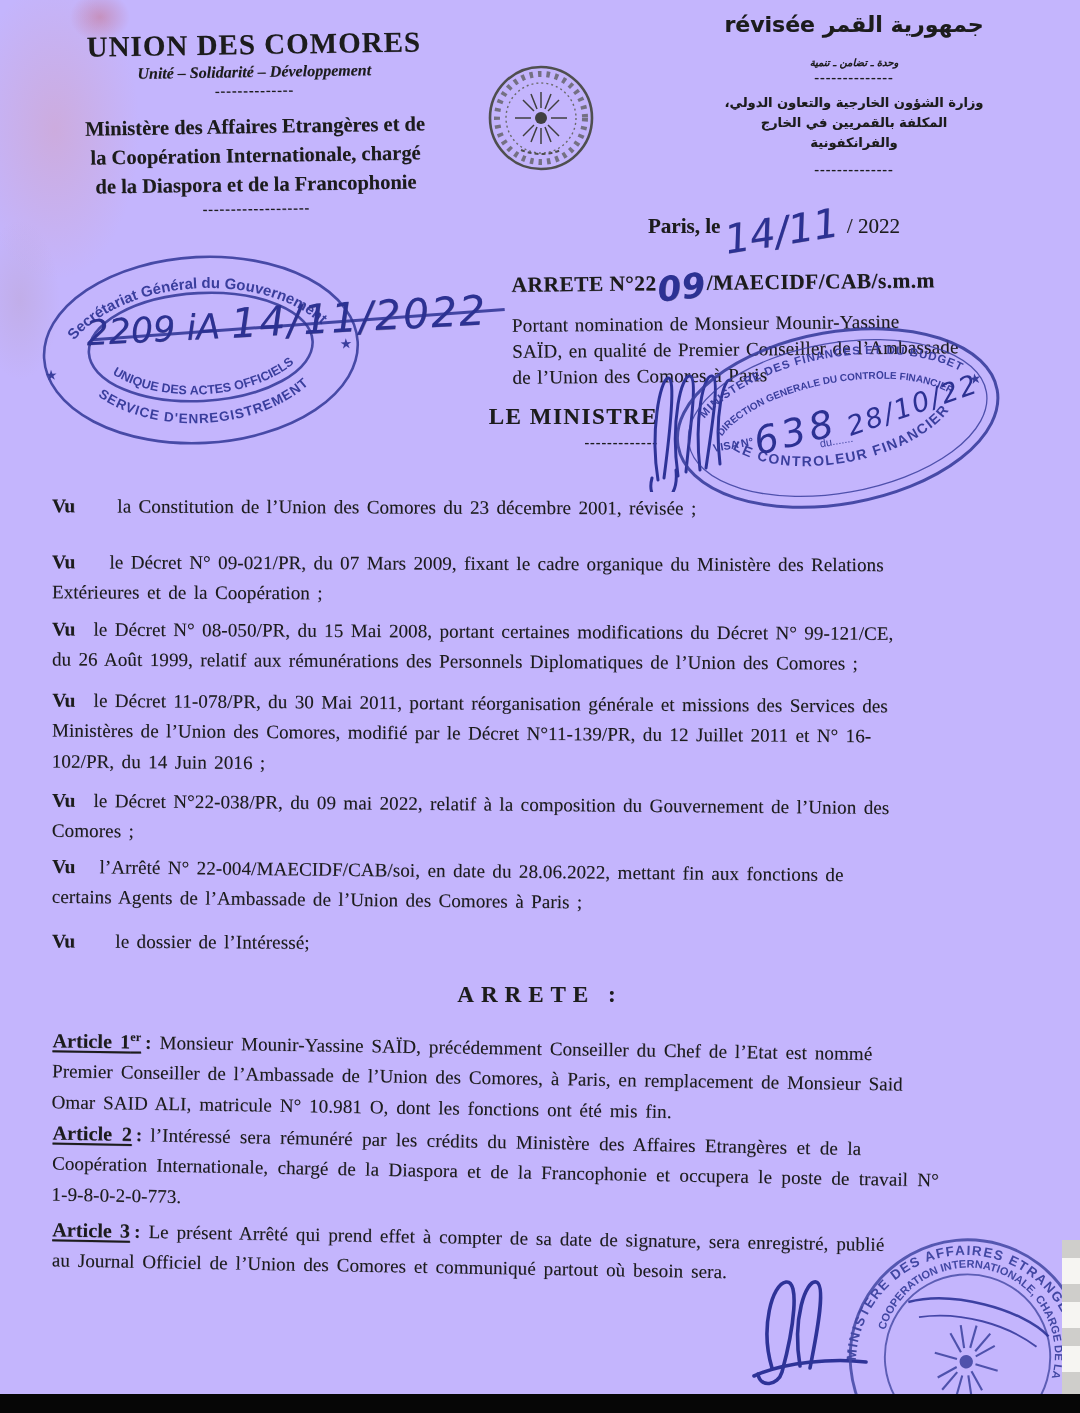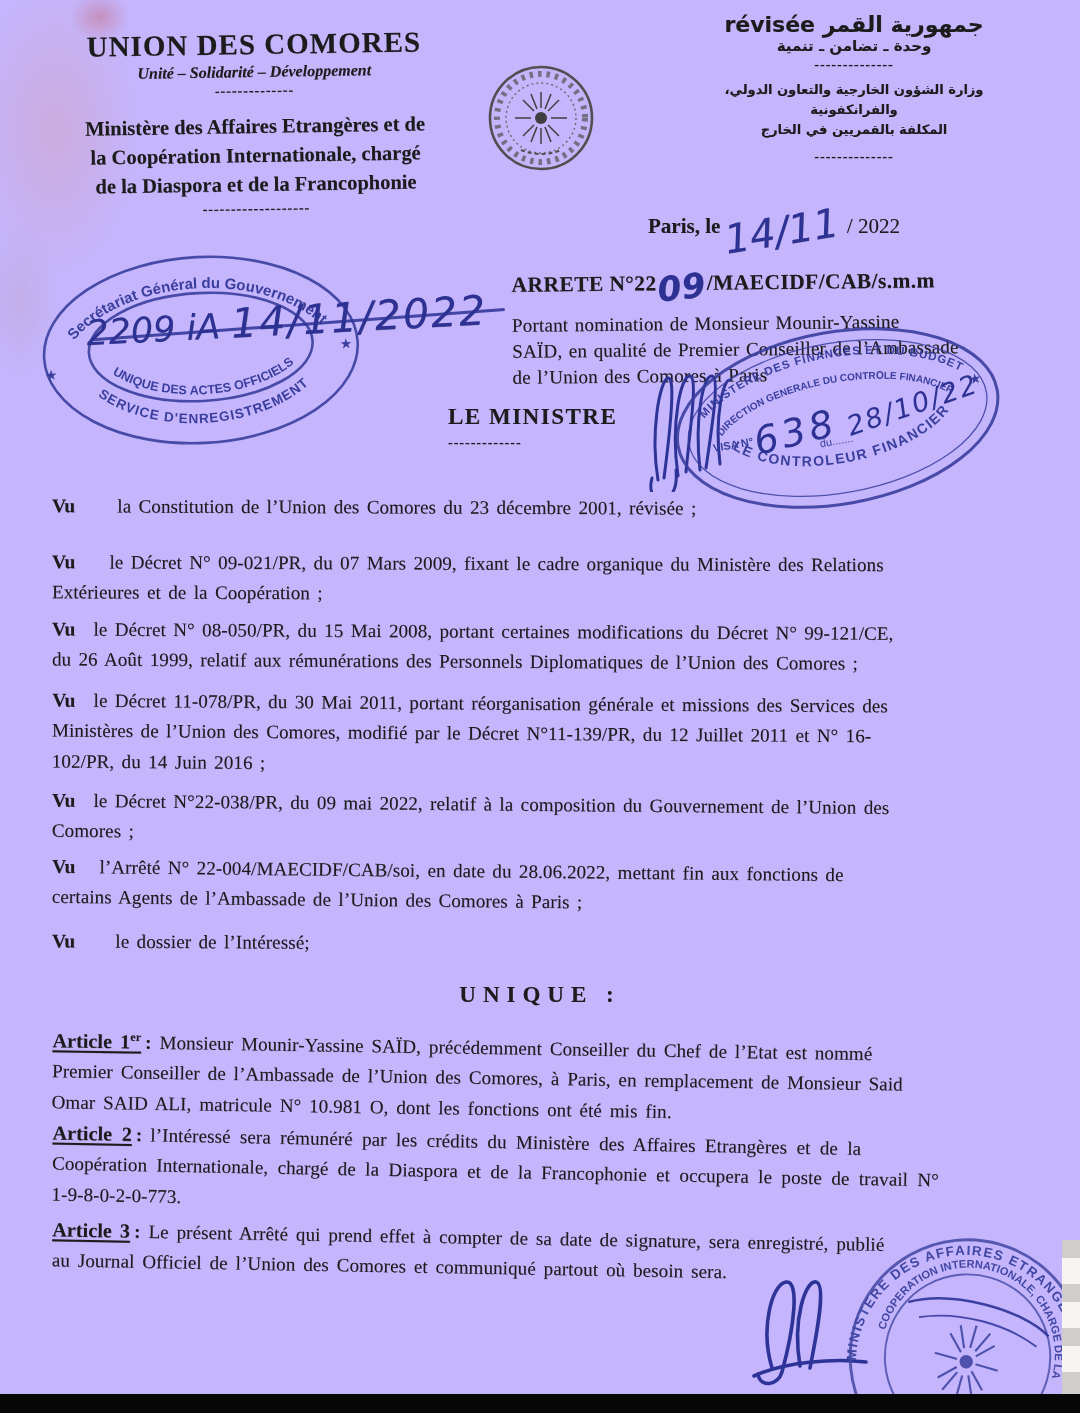--- a/index.html
+++ b/index.html
@@ -12,21 +12,21 @@
   .ink{text-shadow:0.3px 0.3px 0.6px rgba(25,25,25,.35);}
   
   .hdr-left{left:24px;top:28px;width:462px;text-align:center;transform:rotate(-0.9deg);}
   .hdr-title{font-size:29px;font-weight:bold;letter-spacing:1px;}
   .hdr-motto{font-size:16px;font-weight:bold;font-style:italic;margin-top:2px;}
   .dash-div{font-size:14px;font-weight:bold;letter-spacing:1px;line-height:1;margin-top:3px;}
   .hdr-ministry{font-size:20.5px;font-weight:bold;line-height:1.42;margin-top:14px;}
   .hdr-right{left:628px;top:12px;width:452px;text-align:center;direction:rtl;
     font-family:"DejaVu Sans",sans-serif;font-weight:bold;}
   .ar1{font-size:22px;}
-  .ar2{font-size:15px;margin-top:0;}
+  .ar2{font-size:10px;margin-top:20px;font-style:italic;}
   .ar-small{font-size:13px;line-height:1.55;}
   .hdr-right .dash-div{direction:ltr;font-family:"Liberation Serif",serif;}
   
   .seal{left:487px;top:62px;}
   
   .dateline{left:648px;top:208px;width:420px;font-size:21px;white-space:nowrap;}
   .dl-prefix{font-weight:bold;}
   .hw{font-family:"DejaVu Sans",sans-serif;font-style:italic;color:#2c3193;}
   .dl-hw{display:inline-block;font-size:40px;transform:rotate(-9deg);vertical-align:-12px;margin:0 2px 0 4px;}
   
@@ -38,21 +38,21 @@
   .reg-stamp{left:36px;top:250px;transform:rotate(-3deg);}
   .stamp-hw{left:86px;top:296px;width:430px;font-size:35px;white-space:nowrap;transform:rotate(-3deg);}
   .stamp-hw .big{font-size:41px;letter-spacing:2px;}
   .stamp-hw::after{content:"";position:absolute;left:6px;top:56%;width:96%;height:2.5px;
     background:#2c3193;transform:rotate(-1.2deg);opacity:.85;}
   .visa-stamp{left:668px;top:328px;transform:rotate(-10deg);}
   .visa-squiggle{left:642px;top:362px;}
   .min-stamp{left:842px;top:1232px;transform:rotate(16deg);}
   .sig-scribble{left:742px;top:1268px;}
   
-  .ministre{left:448px;top:404px;width:210px;text-align:left;}
+  .ministre{left:448px;top:404px;width:210px;text-align:right;}
   .ministre-t{font-size:23px;font-weight:bold;letter-spacing:1.5px;}
   .ministre .dash-div{margin-top:6px;}
   
   .para{left:52px;width:990px;font-size:19px;line-height:1.6;letter-spacing:.1px;word-spacing:2.5px;}
   .vu-label{font-weight:bold;font-size:19.5px;margin-right:30px;}
   .arrete-h{left:0;top:982px;width:1080px;text-align:center;font-size:23px;font-weight:bold;letter-spacing:7px;}
   .art-label{font-weight:bold;font-size:20px;text-decoration:underline;text-underline-offset:3px;}
   .art-label sup{font-size:12px;}
   .art-sep{font-weight:bold;margin:0 8px 0 4px;}
   
@@ -114,22 +114,22 @@
       <path d="M 34,88 Q 54,96 74,88" fill="none" stroke="#4f4f4f" stroke-width="2" stroke-dasharray="4 3"></path>
     </svg>
   </div>
 
   <div class="abs hdr-right ink">
     <div class="ar1">جمهورية القمر révisée</div>
     <div class="ar2">وحدة ـ تضامن ـ تنمية</div>
     <div class="dash-div">--------------</div>
     <div class="ar-small" style="margin-top:8px;">
       <div>وزارة الشؤون الخارجية والتعاون الدولي،</div>
+      <div>المكلفة بالقمريين في الخارج</div>
       <div>والفرانكفونية</div>
-      <div>المكلفة بالقمريين في الخارج</div>
     </div>
     <div class="dash-div" style="margin-top:10px;">--------------</div>
   </div>
 
   <div class="abs dateline ink">
     <span class="dl-prefix">Paris, le</span><span class="hw dl-hw">14/11</span>
     <span>/ 2022</span>
   </div>
 
   <div class="abs decree">
@@ -233,21 +233,21 @@
     <div>Comores ;</div>
   </div>
   <div class="abs para ink" style="top:856px;transform:rotate(.6deg);">
     <div><span class="vu-label" style="margin-right:24px;">Vu</span><span>l’Arrêté N° 22-004/MAECIDF/CAB/soi, en date du 28.06.2022, mettant fin aux fonctions de</span></div>
     <div>certains Agents de l’Ambassade de l’Union des Comores à Paris ;</div>
   </div>
   <div class="abs para ink" style="top:928px;transform:rotate(.3deg);">
     <div><span class="vu-label" style="margin-right:40px;">Vu</span><span>le dossier de l’Intéressé;</span></div>
   </div>
 
-  <div class="abs arrete-h ink">UNIQUE :</div>
+  <div class="abs arrete-h ink">ARRETE :</div>
 
   <div class="abs para ink" style="top:1032px;transform:rotate(.9deg);word-spacing:3px;">
     <div>
       <span class="art-label"><span>Article 1</span><sup>er</sup></span><span class="art-sep">:</span><span>Monsieur Mounir-Yassine SAÏD, précédemment Conseiller du Chef de l’Etat est nommé</span>
     </div>
     <div>Premier Conseiller de l’Ambassade de l’Union des Comores, à  Paris, en remplacement de Monsieur Said</div>
     <div>Omar SAID ALI, matricule N° 10.981 O, dont les fonctions ont été mis fin.</div>
   </div>
 
   <div class="abs para ink" style="top:1126px;transform:rotate(1.1deg);word-spacing:4.5px;">

